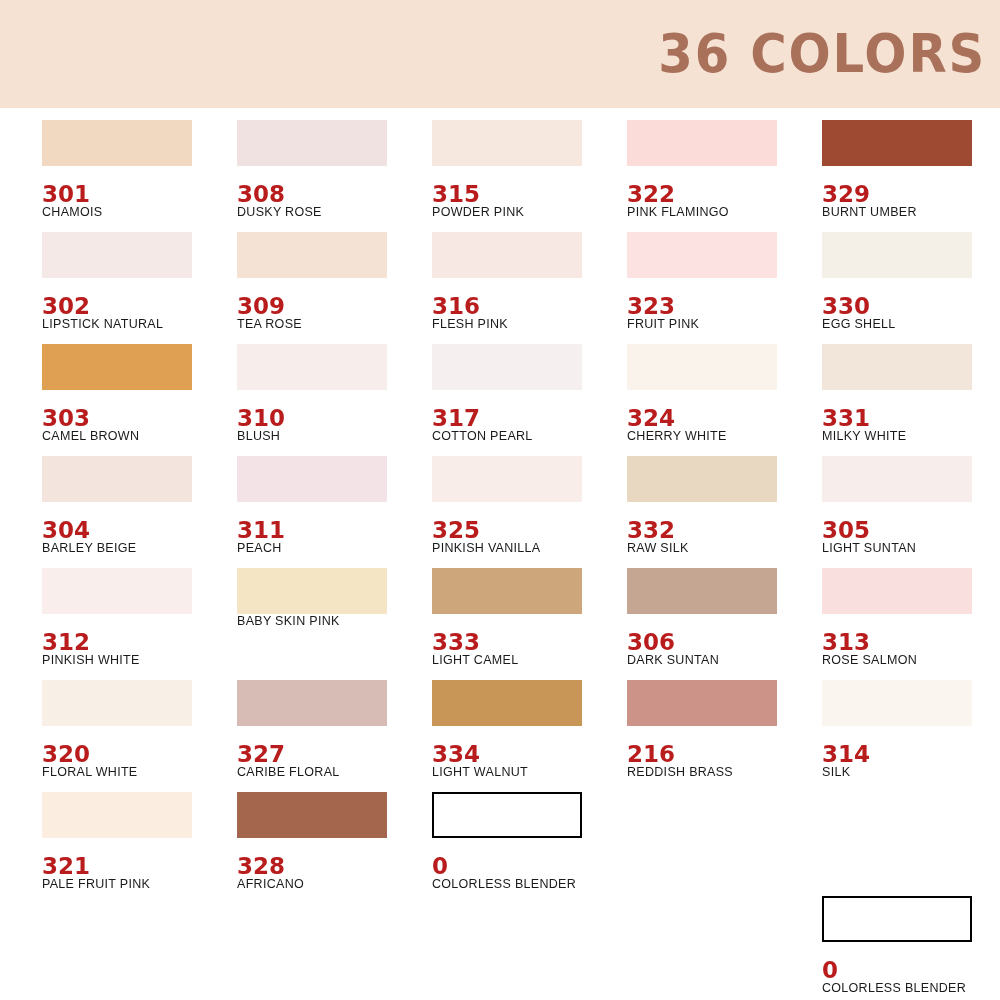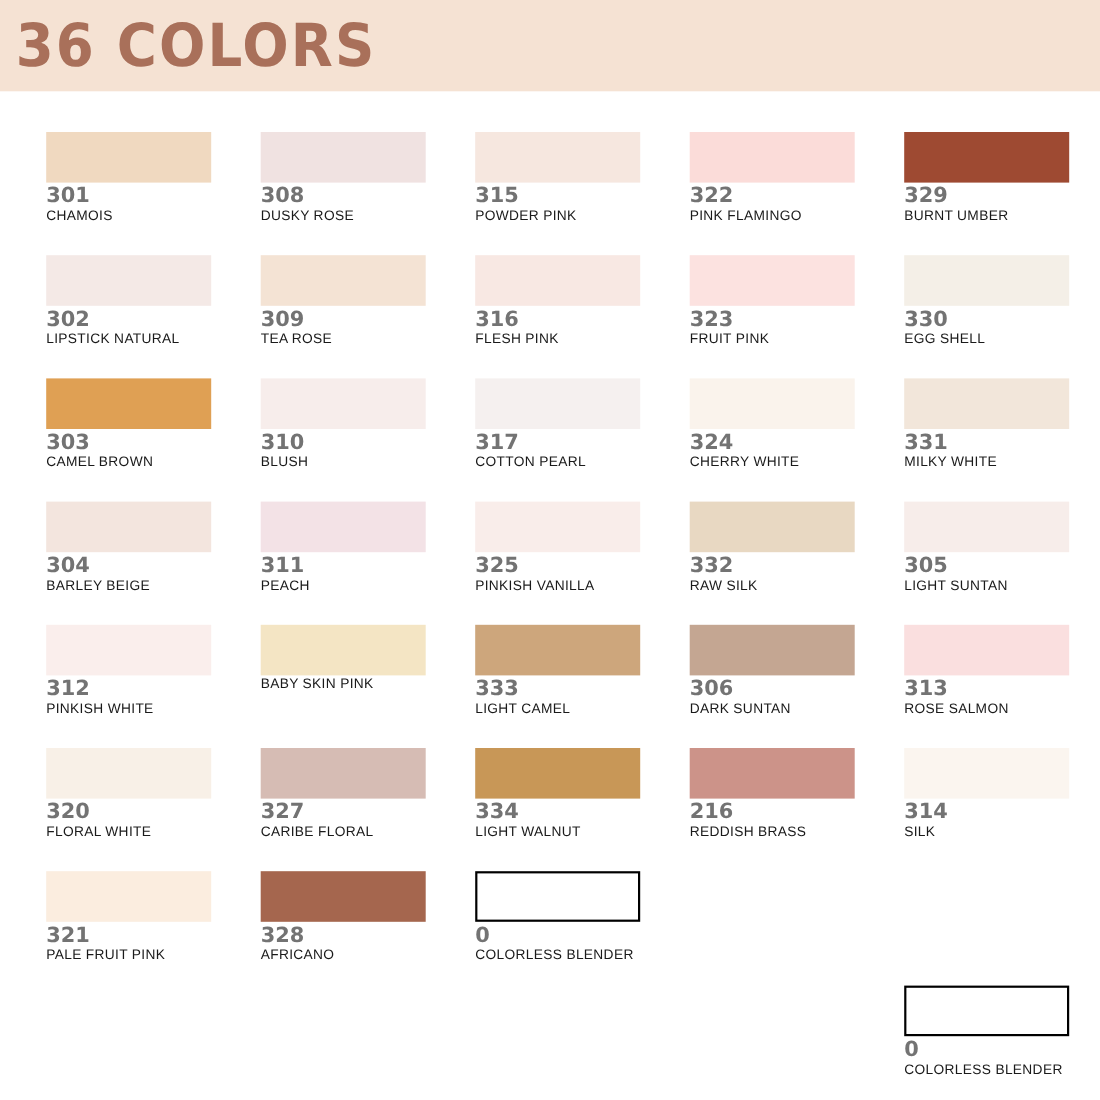--- a/index.html
+++ b/index.html
@@ -15,25 +15,25 @@
     width: 1000px;
     height: 1000px;
     background: #ffffff;
   }
 
   
   #header {
     position: absolute;
     left: 0; top: 0;
     width: 1000px;
-    height: 83px;
+    height: 108px;
     background: #F5E2D3;
     display: flex;
     align-items: center;
-    justify-content: flex-start;
+    justify-content: flex-end;
   }
   #header-title {
     font-family: "DejaVu Sans", sans-serif;
     font-size: 54px;
     font-weight: 700;
     letter-spacing: 2px;
     color: #A9705A;
     line-height: 1;
     transform: scaleX(0.92);
   }
@@ -63,25 +63,25 @@
   }
   .swatch.outlined {
     background: #ffffff;
     border: 2px solid #000000;
     width: 150px;
     height: 46px;
   }
 
   .code {
     font-family: "DejaVu Sans", sans-serif;
-    font-size: 19px;
+    font-size: 23px;
     font-weight: 700;
-    color: #737373;
+    color: #b91c1c;
     line-height: 22px;
-    margin-top: 1px;
+    margin-top: 17px;
     letter-spacing: 0px;
   }
   .cname {
     font-family: Liberation Sans, sans-serif;
     font-size: 12.5px;
     font-weight: 400;
     color: #1a1a1a;
     line-height: 15px;
     letter-spacing: 0.3px;
     white-space: nowrap;

